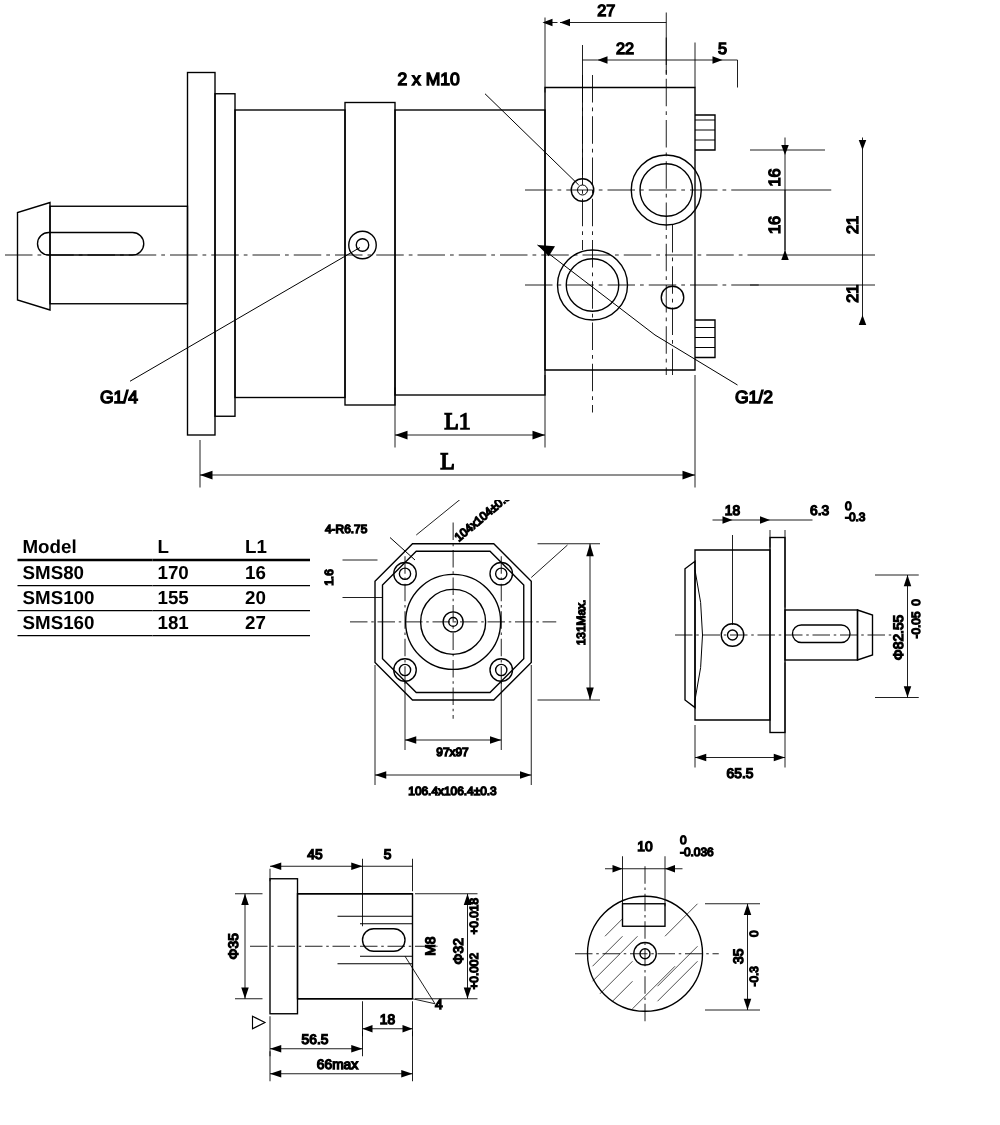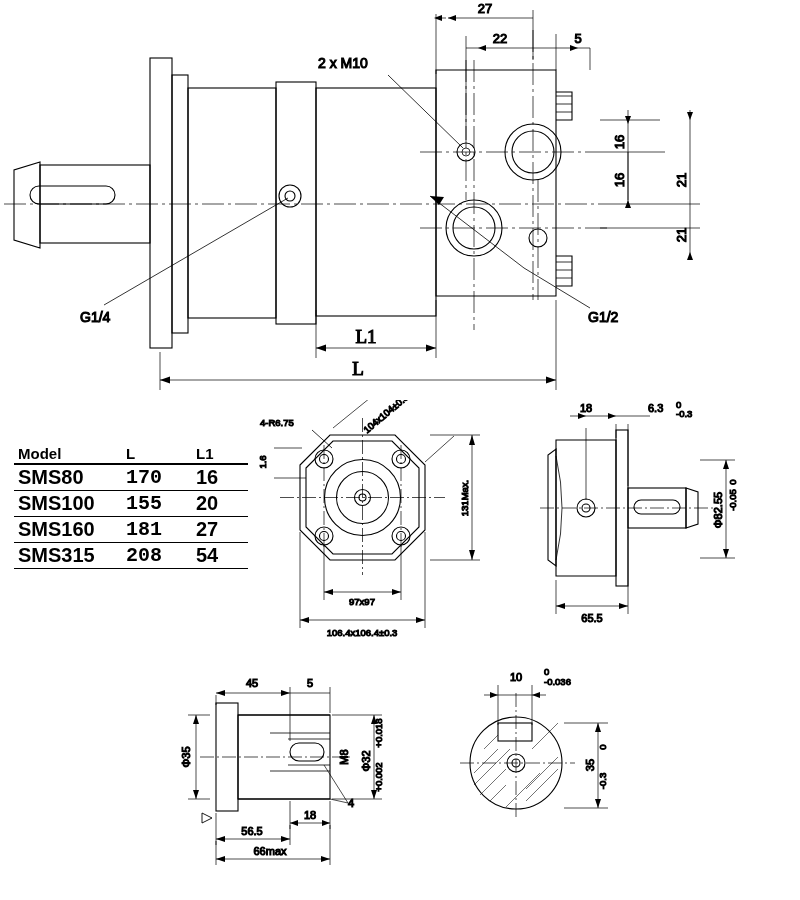--- a/index.html
+++ b/index.html
@@ -5,25 +5,25 @@
   html,body{margin:0;padding:0;}
   body{width:800px;height:900px;background:#ffffff;font-family:"Liberation Sans",sans-serif;color:#000;position:relative;overflow:hidden;}
   .root{position:relative;width:688px;height:900px;}
   svg{display:block;}
   .dimtxt{font-family:"Liberation Sans",sans-serif;font-size:13px;fill:#000;}
   .dimtxt-sm{font-family:"Liberation Sans",sans-serif;font-size:11px;fill:#000;}
   .dimtxt-xs{font-family:"Liberation Sans",sans-serif;font-size:9.5px;fill:#000;}
   .lbl{font-family:"Liberation Sans",sans-serif;font-size:14px;fill:#000;}
   .bigdim{font-family:"Liberation Serif",serif;font-size:19px;fill:#000;}
   
-  .spec-table{position:absolute;left:14px;top:444px;border-collapse:collapse;font-family:"Liberation Sans",sans-serif;}
-  .spec-table th,.spec-table td{font-size:20px;font-weight:bold;padding:1px 4px;text-align:left;border:none;}
+  .spec-table{position:absolute;left:14px;top:428px;border-collapse:collapse;font-family:"Liberation Sans",sans-serif;}
+  .spec-table th,.spec-table td{font-size:15px;font-weight:bold;padding:1px 4px;text-align:left;border:none;}
   .spec-table th{font-size:15px;border-bottom:2px solid #000;}
   .spec-table tr td{border-bottom:1px solid #000;}
-  .col-l{width:62px;text-align:right;padding-right:10px;font-family:Liberation Mono, monospace;}
+  .col-l{width:62px;text-align:right;padding-right:10px;}
   .col-l1{width:48px;text-align:right;padding-right:4px;}
   .col-model{width:100px;}
   .hdr-l{text-align:right;padding-right:14px;}
   .hdr-l1{text-align:right;padding-right:6px;}
 </style>
 </head>
 <body>
 
 <div class="root">
 
@@ -165,25 +165,20 @@
       <tr>
         <td>SMS100</td>
         <td class="col-l">155</td>
         <td class="col-l1">20</td>
       </tr>
       <tr>
         <td>SMS160</td>
         <td class="col-l">181</td>
         <td class="col-l1">27</td>
       </tr>
-      <tr>
-        <td>SMS315</td>
-        <td class="col-l">208</td>
-        <td class="col-l1">54</td>
-      </tr>
     </tbody>
   </table>
 
   <svg width="280" height="260" style="position:absolute;left:240px;top:400px;">
     <g fill="none" stroke="#000" stroke-width="1.1">
 
       <path d="M60 55 L90 25 L155 25 L185 55 L185 120 L155 150 L90 150 L60 120 Z" transform="translate(0,10)"></path>
       <path d="M66 58 L93 31 L152 31 L179 58 L179 117 L152 144 L93 144 L66 117 Z" transform="translate(0,10)"></path>
 
       <circle cx="122.5" cy="97.5" r="38"></circle>

